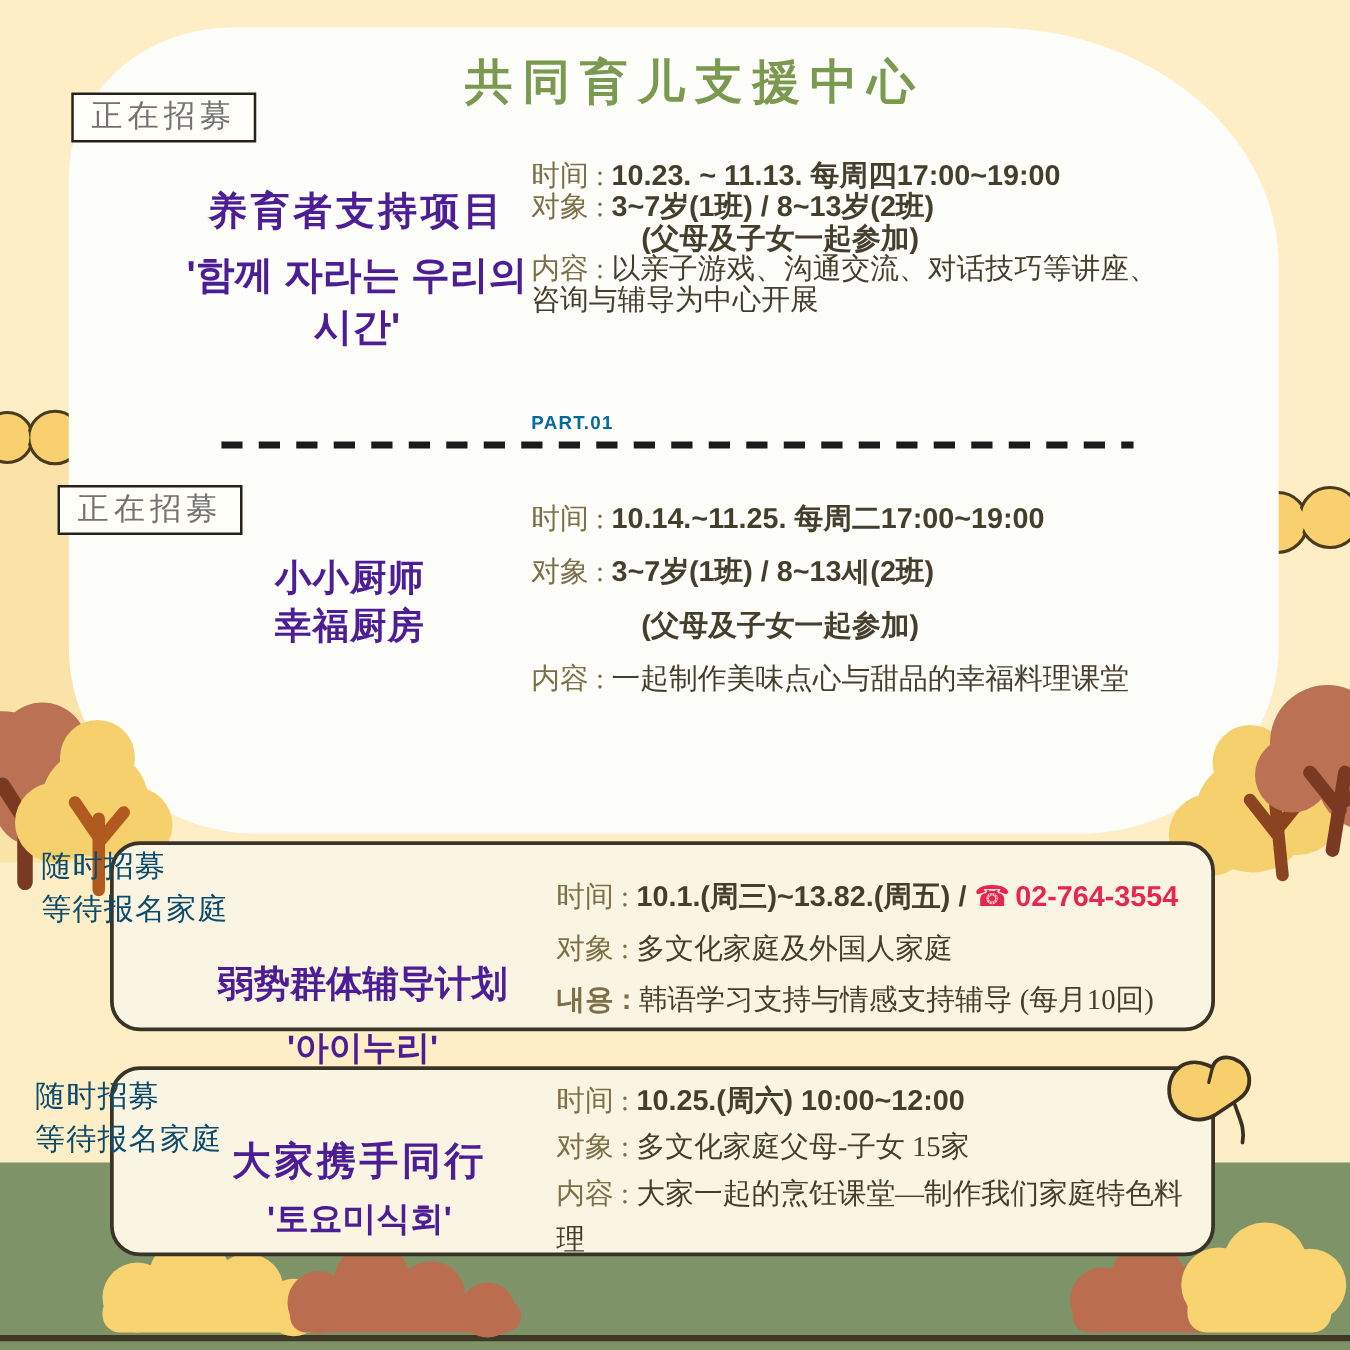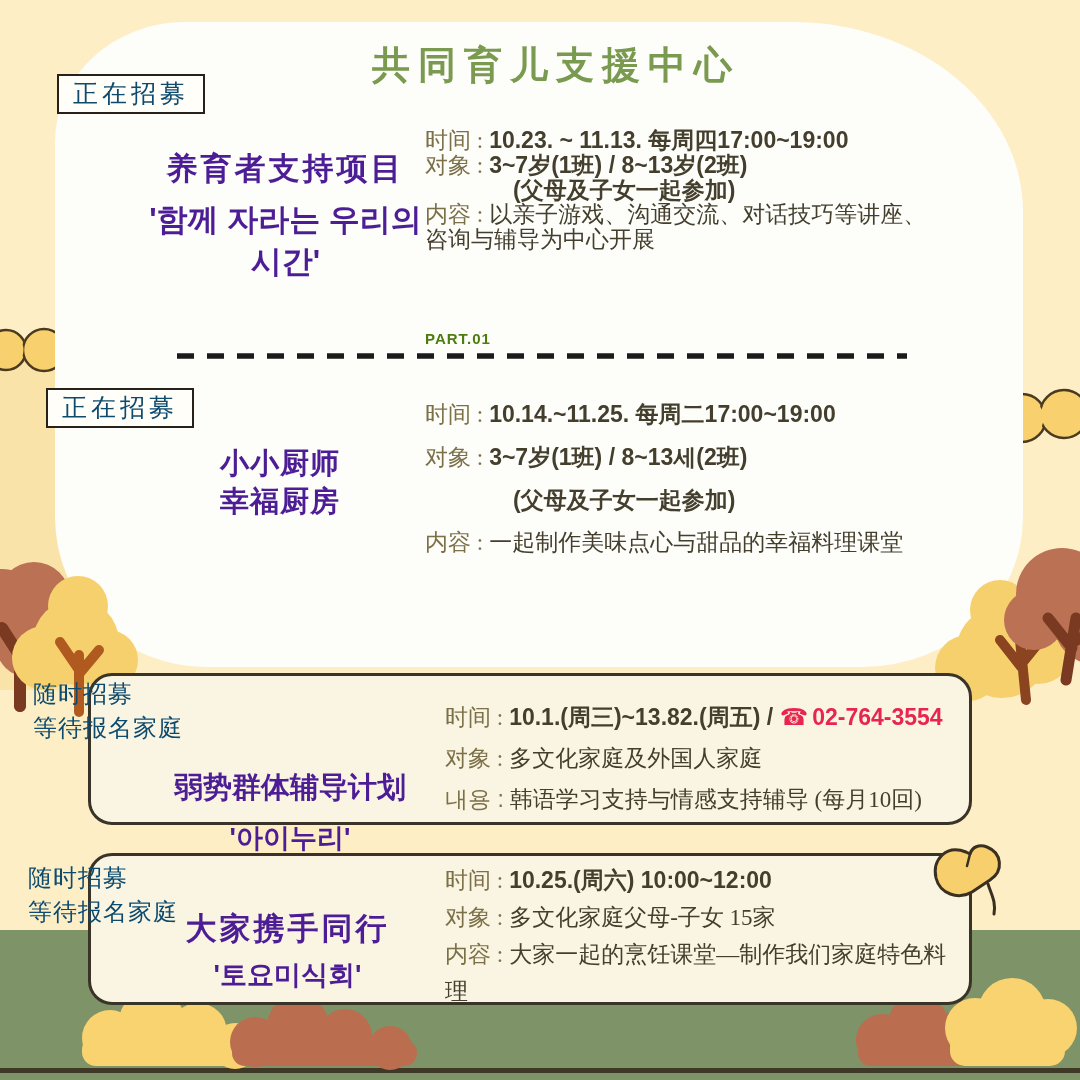--- a/index.html
+++ b/index.html
@@ -20,21 +20,21 @@
 
   .page-title{
     left:0;top:40px;width:1080px;text-align:center;
     font-family:"Liberation Serif","DejaVu Serif",serif;
     font-size:38px;font-weight:700;letter-spacing:8px;color:#7A9A50;margin-left:16px;
   }
 
   .badge{
     background:#FFFEF8;border:2px solid #26221A;
     font-family:"Liberation Serif","DejaVu Serif",serif;
-    font-size:25px;color:#0c4a6e;letter-spacing:4px;
+    font-size:25px;color:#737373;letter-spacing:4px;
     padding:4px 14px;line-height:1.1;
   }
 
   .prog-title-block{text-align:center;color:#4c1d95;}
   .serif-title{
     font-family:"Liberation Serif","DejaVu Serif",serif;
     font-size:31px;font-weight:700;letter-spacing:3px;line-height:1.2;
   }
   .sans-title{font-size:29px;font-weight:800;line-height:38px;letter-spacing:1px;}
   .subtitle{font-size:31px;font-weight:800;margin-top:12px;letter-spacing:0;}
@@ -47,21 +47,21 @@
     margin-right:6px;
   }
   .val{font-family:"Liberation Serif","DejaVu Serif",serif;font-weight:400;}
   .row.bold .val{font-family:"Liberation Sans","DejaVu Sans",sans-serif;font-weight:700;}
   .row.indent{padding-left:88px;}
   .phone{color:#E8254E;font-weight:700;white-space:nowrap;}
   .phone-glyph{font-weight:400;margin-right:4px;}
 
   .part-label{
     left:0;top:330px;width:916px;text-align:center;
-    font-size:15px;font-weight:800;letter-spacing:1px;color:#4d7c0f;
+    font-size:15px;font-weight:800;letter-spacing:1px;color:#0369a1;
   }
 
   .info-box{
     background:#FAF5E2;border:3px solid #3A3428;border-radius:24px;
     width:884px;height:152px;left:88px;box-sizing:border-box;
   }
   .side-label{
     font-family:"Liberation Serif","DejaVu Serif",serif;
     font-size:24px;color:#0c4a6e;line-height:34px;letter-spacing:1px;
   }
@@ -239,21 +239,21 @@
     <div class="subtitle" style="font-size:27px">'아이누리'</div>
   </div>
   <div class="abs rows box-rows" style="left:445px;top:697px;width:515px;line-height:40px">
     <div class="row bold">
       <span class="lbl">时间 :</span><span class="val">10.1.(周三)~13.82.(周五) / </span><span class="phone"><span class="phone-glyph">☎</span><span>02-764-3554</span></span>
     </div>
     <div class="row">
       <span class="lbl">对象 :</span><span class="val">多文化家庭及外国人家庭</span>
     </div>
     <div class="row">
-      <span class="lbl" style="font-family:'Liberation Sans','DejaVu Sans',sans-serif;font-weight:400">내용 :</span><span class="val">韩语学习支持与情感支持辅导 (每月10回)</span>
+      <span class="lbl" style="font-family:'Liberation Sans','DejaVu Sans',sans-serif;font-weight:700">내용 :</span><span class="val">韩语学习支持与情感支持辅导 (每月10回)</span>
     </div>
   </div>
 
   <div class="abs info-box" style="top:853px"></div>
 
   <svg class="abs" width="90" height="80" style="left:928px;top:840px">
     <path d="M38,12 C18,4 4,20 8,38 C12,54 30,60 44,52 L62,40 C76,31 74,13 59,7 C51,4 44,7 42,14 L38,12 Z" fill="#F7CF6D" stroke="#3A3022" stroke-width="3" stroke-linejoin="round"></path>
     <path d="M42,14 L39,26" stroke="#3A3022" stroke-width="2.5" fill="none" stroke-linecap="round"></path>
     <path d="M60,44 C64,56 68,62 66,74" stroke="#3A3022" stroke-width="3" fill="none" stroke-linecap="round"></path>
   </svg>

